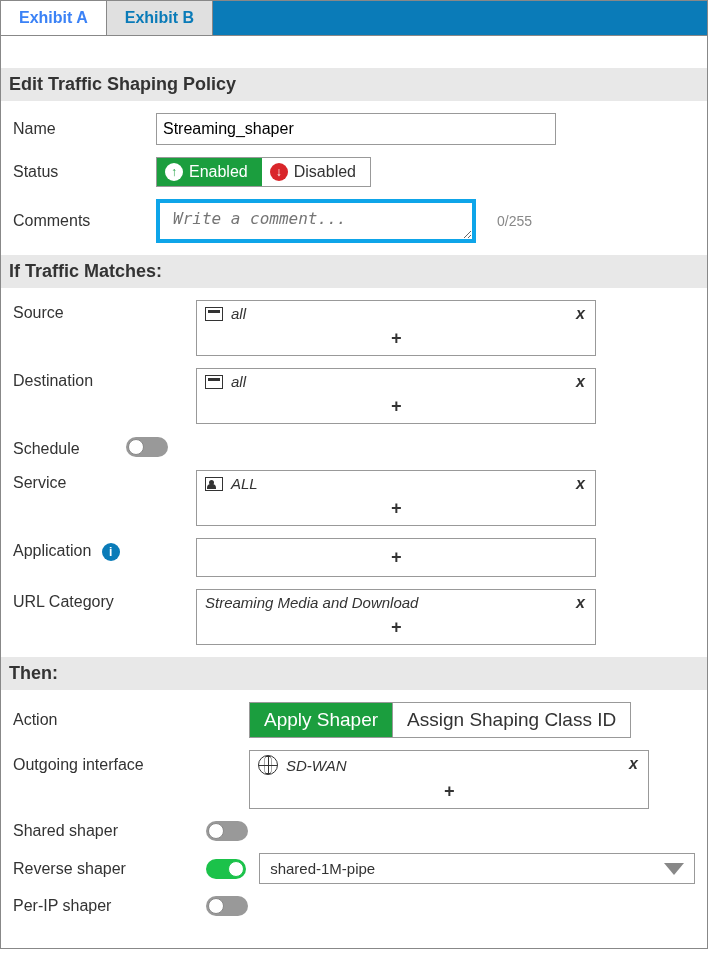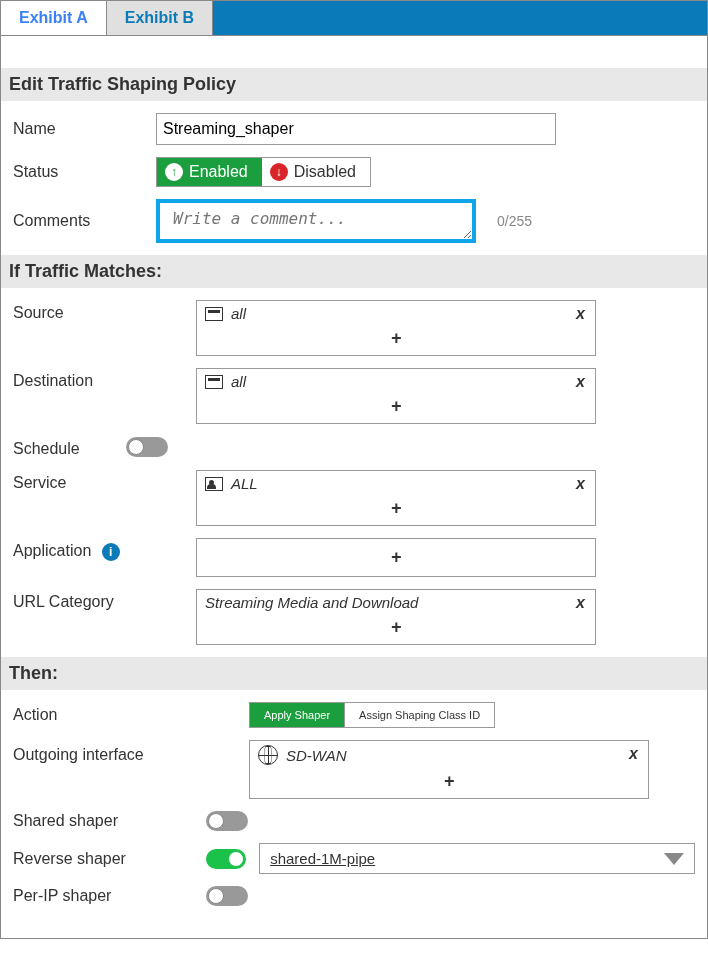--- a/index.html
+++ b/index.html
@@ -179,21 +179,21 @@
   border: 1px solid #888;
 }
 .toggle.on { background: #1bc24a; }
 .toggle.on .knob { left: auto; right: 2px; border-color:#1bc24a; }
 .action-group {
   display: flex;
   border: 1px solid #999;
 }
 .action-btn {
   padding: 6px 14px;
-  font-size: 11px;
+  font-size: 19px;
   cursor: pointer;
 }
 .action-btn.sel { background: #1b9e3e; color:#fff; }
 .action-btn.unsel { background:#fff; color:#333; border-left:1px solid #999;}
 .select-wide {
   border: 1px solid #999;
   padding: 6px 10px;
   width: 400px;
   display: flex;
   justify-content: space-between;
@@ -345,21 +345,21 @@
     <span class="toggle">
         <span class="knob"></span>
       </span>
   </div>
 
   <div class="row">
     <div class="lbl wide">Reverse shaper</div>
     <span class="toggle on">
         <span class="knob"></span>
       </span>
-    <div class="select-wide" style="width:455px;text-decoration:underline;">
+    <div class="select-wide" style="width:455px;">
       <span>shared-1M-pipe</span>
       <span class="triangle-down"></span>
     </div>
   </div>
 
   <div class="row">
     <div class="lbl wide">Per-IP shaper</div>
     <span class="toggle">
         <span class="knob"></span>
       </span>

